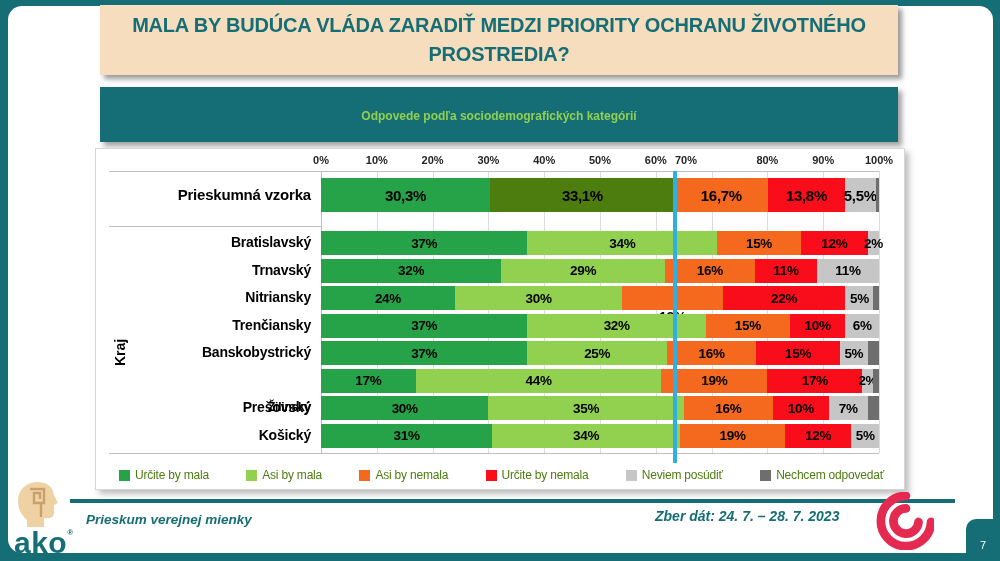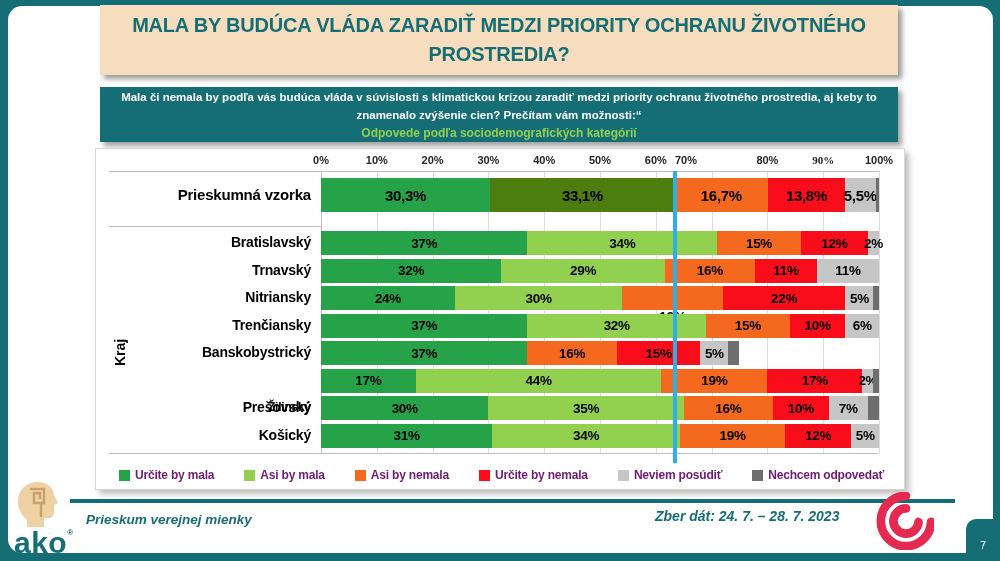--- a/index.html
+++ b/index.html
@@ -61,21 +61,21 @@
     display:flex;align-items:center;justify-content:center;
     font-weight:bold;font-size:14px;color:#000;
   }
   .ref-line{position:absolute;width:3.5px;background:#2FAFE3;z-index:30;}
   .legend{
     position:absolute;left:23px;right:20px;top:316px;height:20px;
     display:flex;justify-content:space-between;align-items:center;
   }
   .legend-item{display:flex;align-items:center;}
   .swatch{width:11px;height:11px;margin-right:5px;flex:0 0 auto;}
-  .legend-item span{font-size:12px;font-weight:bold;color:#701a75;letter-spacing:-0.2px;white-space:nowrap;}
+  .legend-item span{font-size:12px;font-weight:normal;color:#4d7c0f;letter-spacing:-0.2px;white-space:nowrap;}
   
   .footer-line{position:absolute;left:70px;top:499px;width:885px;height:4px;background:#156D75;}
   .footer-left-text{
     position:absolute;left:86px;top:512px;color:#156D75;
     font-weight:bold;font-style:italic;font-size:13.5px;
   }
   .footer-right-text{
     position:absolute;left:655px;top:508px;color:#156D75;
     font-weight:bold;font-style:italic;font-size:14px;
   }
@@ -94,21 +94,20 @@
 </head>
 <body>
 
 <div class="slide"></div>
 
 <div class="title-box">
   <div class="t">MALA BY BUDÚCA VLÁDA ZARADIŤ MEDZI PRIORITY OCHRANU ŽIVOTNÉHO PROSTREDIA?</div>
 </div>
 
 <div class="subtitle-box">
-  <div class="q">Mala či nemala by podľa vás budúca vláda v súvislosti s klimatickou krízou zaradiť medzi priority ochranu životného prostredia, aj keby to znamenalo zvýšenie cien? Prečítam vám možnosti:“</div>
   <div class="note">Odpovede podľa sociodemografických kategórií</div>
 </div>
 
 <div class="chart-box">
   <div id="grid">
       <div class="gridline" style="left: 225px; top: 22px; height: 282px; background: rgb(191, 191, 191);"></div>
       <div class="gridline" style="left: 280.8px; top: 22px; height: 282px;"></div>
       <div class="gridline" style="left: 336.6px; top: 22px; height: 282px;"></div>
       <div class="gridline" style="left: 392.4px; top: 22px; height: 282px;"></div>
       <div class="gridline" style="left: 448.2px; top: 22px; height: 282px;"></div>
@@ -125,21 +124,21 @@
   <div id="ticks">
       <span class="tick" style="left: 225px;">0%</span>
       <span class="tick" style="left: 280.8px;">10%</span>
       <span class="tick" style="left: 336.6px;">20%</span>
       <span class="tick" style="left: 392.4px;">30%</span>
       <span class="tick" style="left: 448.2px;">40%</span>
       <span class="tick" style="left: 504px;">50%</span>
       <span class="tick" style="left: 559.8px;">60%</span>
       <span class="tick" style="left: 590px;">70%</span>
       <span class="tick" style="left: 671.4px;">80%</span>
-      <span class="tick" style="left: 727.2px; font-family: Liberation Serif, serif;">90%</span>
+      <span class="tick" style="left: 727.2px;">90%</span>
       <span class="tick" style="left: 783px;">100%</span>
     </div>
   <div id="rows">
       <div class="row-label" style="top: 37px; font-size: 15px; text-align: right;">Prieskumná vzorka</div>
       <div class="bar" style="left: 225px; top: 29px; width: 558px; height: 34px;">
         <div class="seg" style="width: 30.3%; background: rgb(38, 162, 73);">
           <span style="font-size: 15px;">30,3%</span>
         </div>
         <div class="seg" style="width: 33.1%; background: #4d7c0f;">
           <span style="font-size: 15px;">33,1%</span>
@@ -225,20 +224,23 @@
           <span style="font-size: 13.5px;">10%</span>
         </div>
         <div class="seg" style="width: 6%; background: rgb(198, 198, 198);">
           <span style="font-size: 13.5px;">6%</span>
         </div>
       </div>
       <div class="row-label" style="top: 195px; font-size: 14px;">Banskobystrický</div>
       <div class="bar" style="left: 225px; top: 192px; width: 558px; height: 24px;">
         <div class="seg" style="width: 37%; background: rgb(38, 162, 73);">
           <span style="font-size: 13.5px;">37%</span>
+        </div>
+        <div class="seg" style="width: 25%; background: rgb(146, 208, 80);">
+          <span style="font-size: 13.5px;">25%</span>
         </div>
         <div class="seg" style="width: 16%; background: rgb(244, 105, 30);">
           <span style="font-size: 13.5px;">16%</span>
         </div>
         <div class="seg" style="width: 15%; background: rgb(250, 13, 27);">
           <span style="font-size: 13.5px;">15%</span>
         </div>
         <div class="seg" style="width: 5%; background: rgb(198, 198, 198);">
           <span style="font-size: 13.5px;">5%</span>
         </div>

